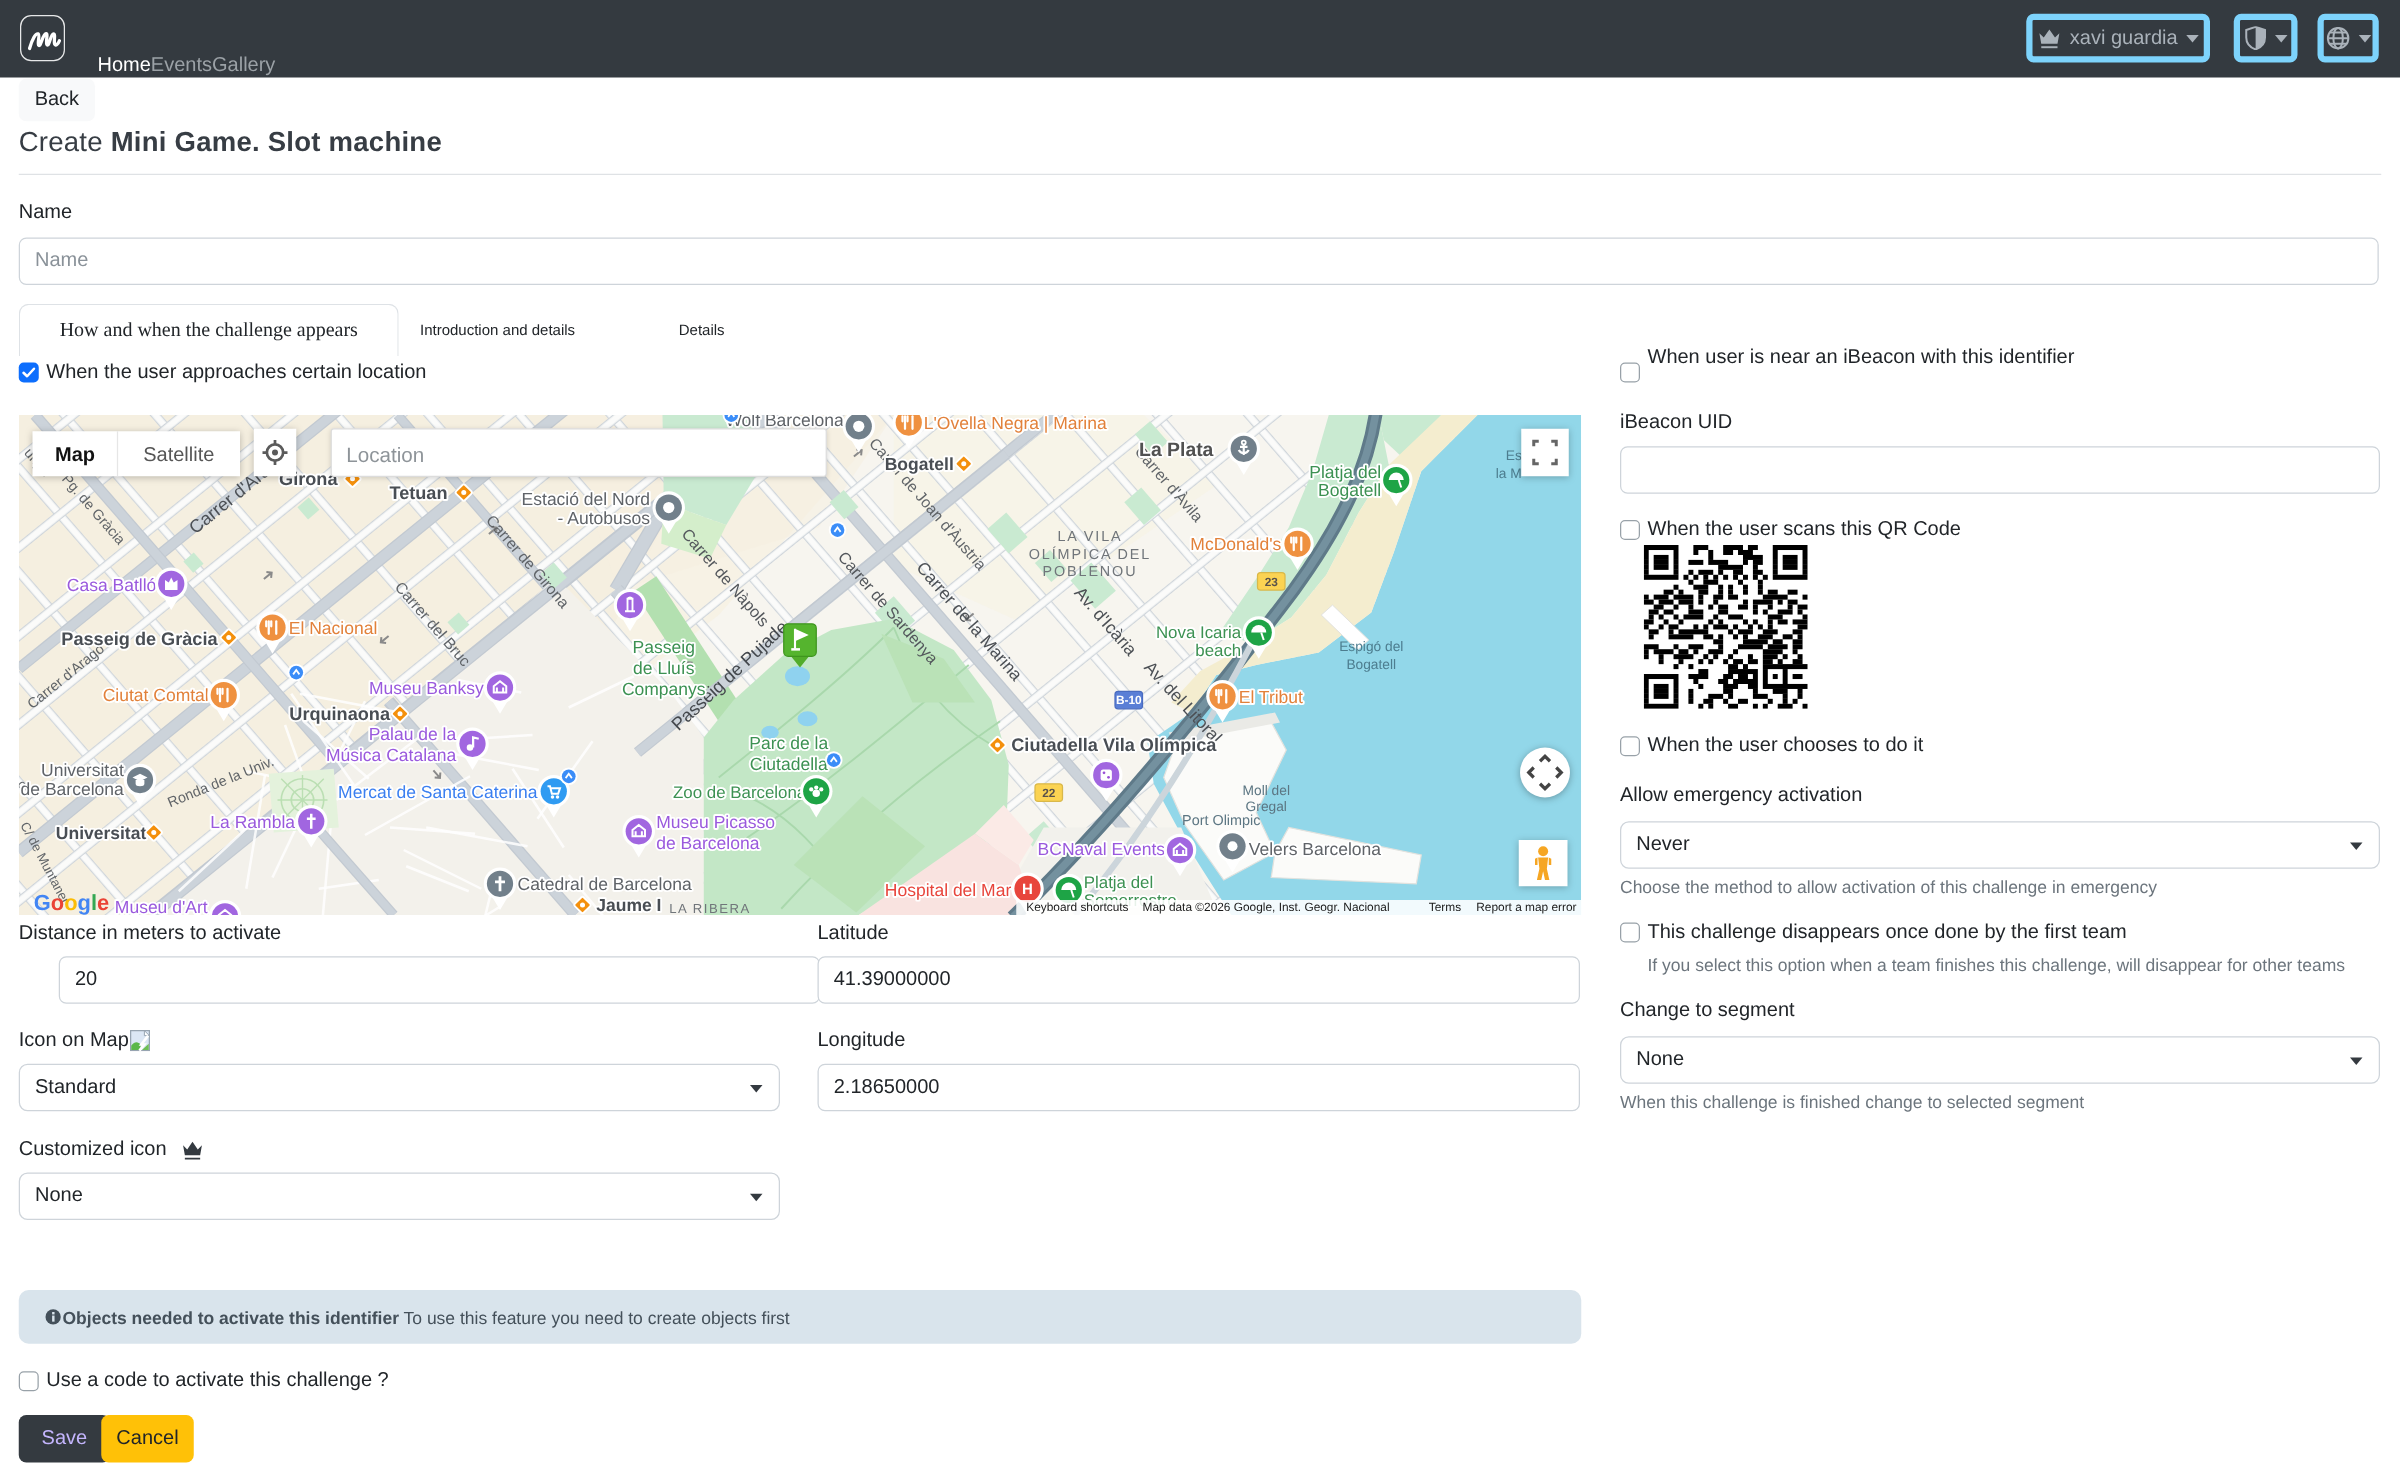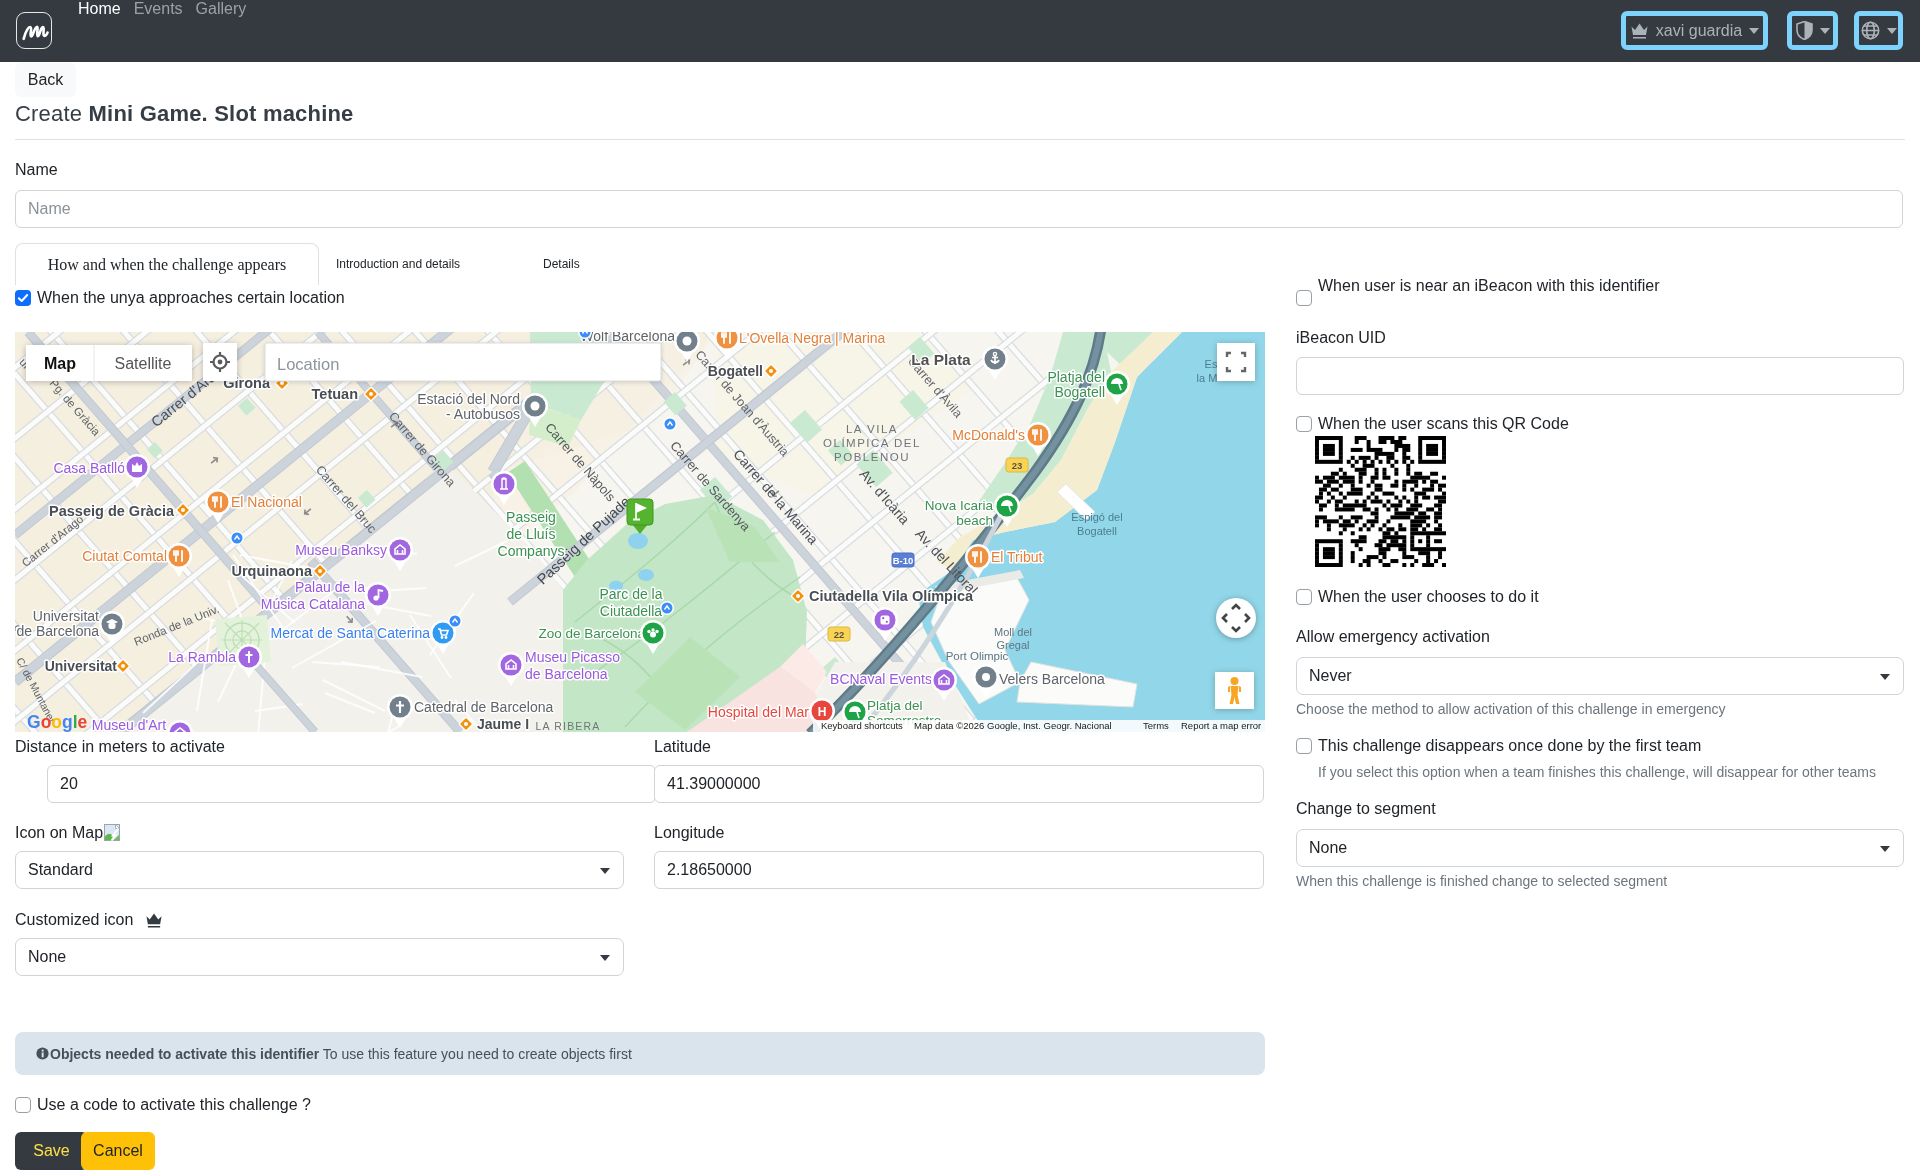--- a/index.html
+++ b/index.html
@@ -3,21 +3,21 @@
 <meta charset="utf-8">
 <style>
 * { box-sizing: border-box; margin:0; padding:0; }
 html,body { width:1920px; height:1170px; overflow:hidden; background:#fff;
   font-family:"Liberation Sans", sans-serif; font-size:16px; color:#212529; }
 
 .navbar { position:absolute; left:0; top:0; width:1920px; height:62px; background:#343a40; }
 .logo { position:absolute; left:16px; top:12px; width:36px; height:37px; border:1.5px solid rgba(255,255,255,0.88);
   border-radius:9px; }
 .logo svg { position:absolute; left:3px; top:6px; }
-.nav-links { position:absolute; left:78px; top:0; height:62px; display:flex; align-items:flex-start; gap:13px; }
+.nav-links { position:absolute; left:78px; top:0; height:62px; display:flex; align-items:flex-end; }
 .nav-links a { text-decoration:none; font-size:16px; }
 .nl-active { color:#fff; }
 .nl { color:#9ba1a6; }
 .topbtns { position:absolute; right:17px; top:11px; display:flex; }
 .tbtn { height:39px; border:5px solid #7dd3fc; border-radius:6px; color:#aab2ba;
   display:flex; align-items:center; justify-content:center; gap:7px; font-size:16px; }
 .caret { width:0; height:0; border-left:5px solid transparent; border-right:5px solid transparent;
   border-top:6px solid #aab2ba; display:inline-block; }
 
 .backbtn { position:absolute; left:15px; top:63px; width:61px; height:34px; background:#f8f9fa;
@@ -40,21 +40,21 @@
 .tab { position:absolute; top:243px; height:42px; display:flex; align-items:center; font-size:12px; color:#212529; }
 
 .chk { position:absolute; width:16px; height:16px; border:1px solid #98a1a8; border-radius:4px; background:#fff; }
 .chk-on { position:absolute; width:16px; height:16px; border-radius:4px; background:#0d6efd; }
 .chk-on svg { position:absolute; left:1px; top:1px; }
 .cl { position:absolute; font-size:16px; color:#212529; }
 
 .alert { position:absolute; left:15px; top:1032px; width:1250px; height:43px; background:#d9e4ec;
   border-radius:8px; display:flex; align-items:center; padding:0 21px; color:#44505a; font-size:14px; }
 .btn-save { position:absolute; left:15px; top:1132px; width:73px; height:38px; background:#343a40;
-  color:#fde047; border-radius:6px; display:flex; align-items:center; justify-content:center; font-size:16px; }
+  color:#c4b5fd; border-radius:6px; display:flex; align-items:center; justify-content:center; font-size:16px; }
 .btn-cancel { position:absolute; left:81px; top:1132px; width:74px; height:38px; background:#ffc107;
   color:#212529; border-radius:6px; display:flex; align-items:center; justify-content:center; font-size:16px; }
 .help { position:absolute; font-size:14px; color:#6c757d; }
 #map { position:absolute; left:15px; top:332px; width:1250px; height:400px; overflow:hidden; }
 #qr { position:absolute; left:1315px; top:436px; width:132px; height:131px; }
 </style>
 </head>
 <body>
 
 <div class="navbar">
@@ -104,21 +104,21 @@
 
 <div class="tab-active">How and when the challenge appears</div>
 <div class="tab" style="left:336px;">Introduction and details</div>
 <div class="tab" style="left:543px;">Details</div>
 
 <div class="chk-on" style="left:15px; top:290px;">
     <svg width="14" height="14" viewBox="0 0 14 14">
       <path d="M2.8 7.2 L5.7 10 L11.2 4" stroke="#fff" stroke-width="2" fill="none" stroke-linecap="round" stroke-linejoin="round"></path>
     </svg>
   </div>
-<div class="cl" style="left:37px; top:289px;">When the unya approaches certain location</div>
+<div class="cl" style="left:37px; top:289px;">When the user approaches certain location</div>
 <div id="map"><svg width="1250" height="400" viewBox="0 0 1250 400" font-family="&quot;Liberation Sans&quot;,sans-serif">
       <defs>
 <pattern id="ga" width="55" height="55" patternUnits="userSpaceOnUse" patternTransform="rotate(49)">
   <rect width="55" height="55" fill="none"></rect>
   <rect x="-5" y="23.9" width="65" height="7.2" fill="#cfd5db"></rect>
   <rect x="-5" y="24.9" width="65" height="5.2" fill="#fbfbfa"></rect>
 </pattern>
 <pattern id="gb" width="55" height="55" patternUnits="userSpaceOnUse" patternTransform="rotate(-39)">
   <rect width="55" height="55" fill="none"></rect>
   <rect x="-5" y="23.9" width="65" height="7.2" fill="#cfd5db"></rect>

